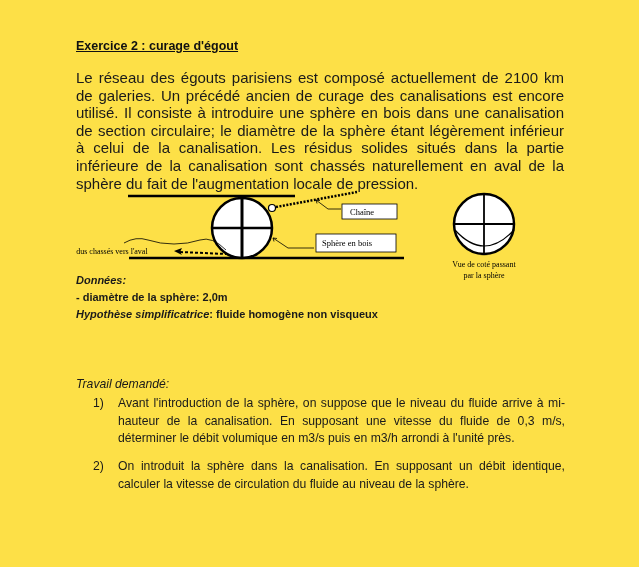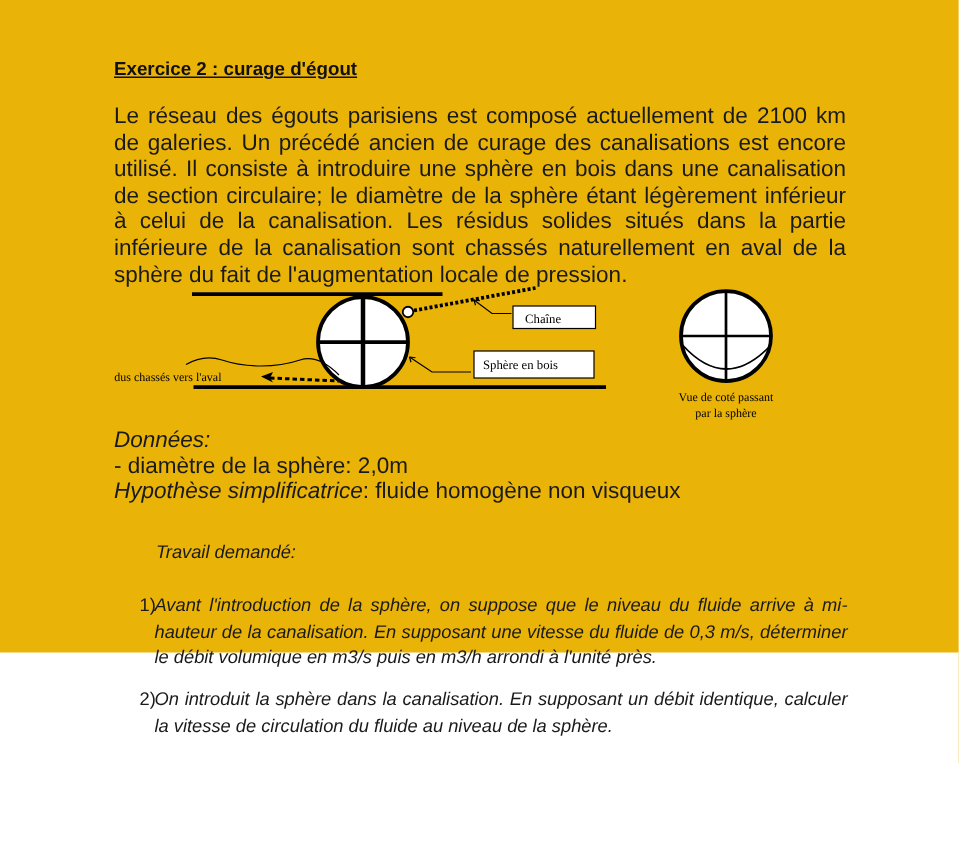--- a/index.html
+++ b/index.html
@@ -1,32 +1,32 @@
 <!DOCTYPE html>
 <html><head>
 <meta charset="utf-8">
 <style>
   html, body { margin: 0; padding: 0; background: #ffffff; }
   body { width: 639px; height: 567px; position: relative; overflow: hidden;
          font-family: "Liberation Sans", sans-serif; color: #1a1a1a; }
-  .page { position: absolute; left: 0; top: 0; width: 639px; height: 435px; background: #eab308; }
+  .page { position: absolute; left: 0; top: 0; width: 639px; height: 567px; background: #fde047; }
   .title { position: absolute; left: 76px; top: 39px; font-size: 12.5px; font-weight: bold;
            text-decoration: underline; color: #111; }
   .para { position: absolute; left: 76px; top: 69px; width: 488px; font-size: 15px;
           line-height: 17.6px; text-align: justify; color: #1a1a1a; }
   .figure { position: absolute; left: 76px; top: 188px; width: 340px; height: 75px; }
   .figure2 { position: absolute; left: 440px; top: 188px; width: 110px; height: 95px; }
   .serif { font-family: "Liberation Serif", serif; }
-  .data-block { position: absolute; left: 76px; top: 285px; width: 488px; font-size: 15px; line-height: 17.2px; }
+  .data-block { position: absolute; left: 76px; top: 272px; width: 488px; font-size: 11px; line-height: 17.2px; font-weight: bold; }
   .data-block div { white-space: nowrap; }
   .ital { font-style: italic; }
-  .travail { position: absolute; left: 76px; top: 361px; font-size: 12.2px; font-style: italic; margin-left: 28px; }
+  .travail { position: absolute; left: 76px; top: 377px; font-size: 12.2px; font-style: italic; }
   .q { position: absolute; left: 93px; width: 472px; font-size: 12.2px; line-height: 17.6px; }
   .q .num { position: absolute; left: 0; top: 0; }
-  .q .txt { margin-left: 10px; text-align: justify; font-style: italic; }
+  .q .txt { margin-left: 25px; text-align: justify; }
   .q1 { top: 395px; }
   .q2 { top: 458px; }
 </style>
 </head>
 <body>
 
 <div class="page">
 
   <div class="title">Exercice 2 : curage d'égout</div>
 

